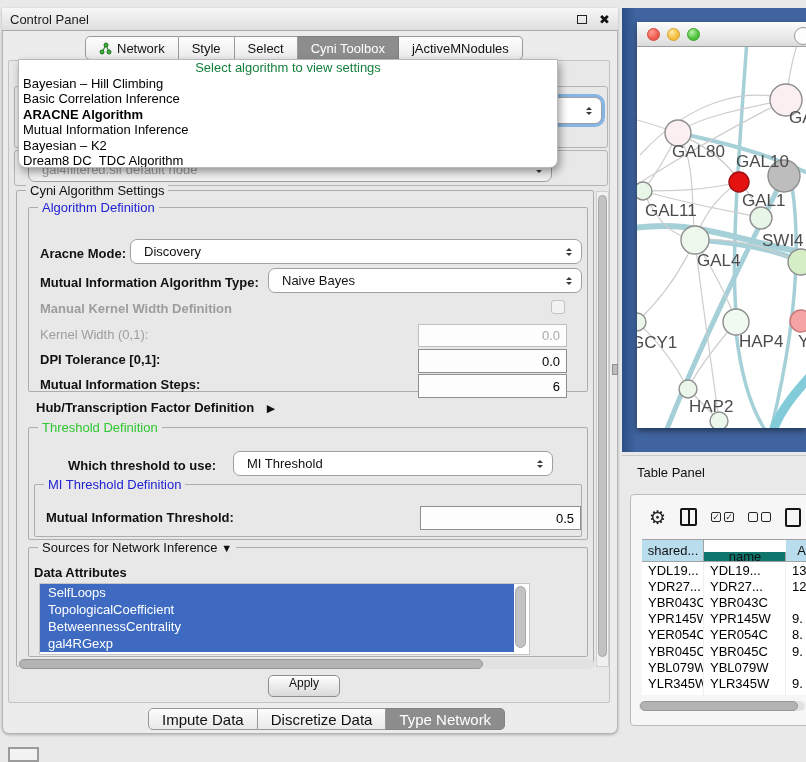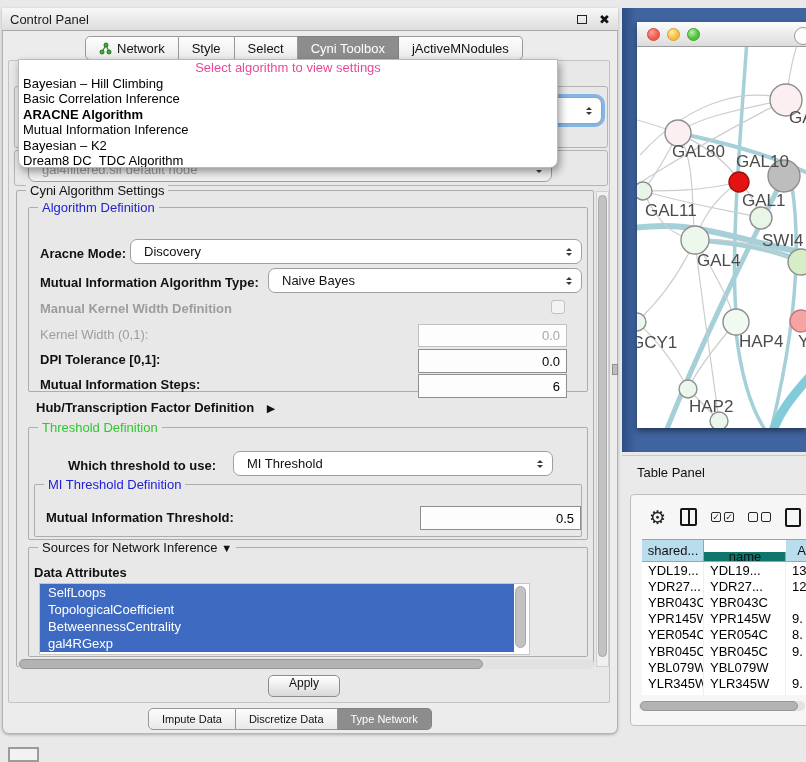--- a/index.html
+++ b/index.html
@@ -38,21 +38,21 @@
                  display:flex;flex-direction:column;align-items:center;}
   .combo .arrows i{display:block;width:0;height:0;border:3.5px solid transparent;}
   .combo .arrows i.up{border-bottom-color:#3a3a3a;border-top-width:0;margin-bottom:2px;}
   .combo .arrows i.dn{border-top-color:#3a3a3a;border-bottom-width:0;}
   .combo.focused{box-shadow:0 0 0 3px #85b5e4;}
   .combo.ghost{background:#f1f1f1;color:#9a9a9a;}
 
   
   .popup{left:18px;top:59px;width:540px;height:109px;background:#fff;border:1px solid #b9b9b9;
          border-radius:0 0 8px 8px;box-shadow:2px 4px 9px rgba(0,0,0,.38);z-index:40;overflow:hidden;}
-  .popup .prompt{height:16px;line-height:16px;text-align:center;color:#ec4899;font-size:13px;}
+  .popup .prompt{height:16px;line-height:16px;text-align:center;color:#15803d;font-size:13px;}
   .popup .item{height:15.4px;line-height:15.4px;padding-left:4px;font-size:13px;color:#000;white-space:nowrap;}
   .popup .item.boldsel{font-weight:bold;}
 
   
   .fieldset{position:absolute;border:1px solid #adadad;border-radius:2px;}
   .fs-label{position:absolute;top:-8px;left:9px;padding:0 4px;background:#e8e8e8;
             font-size:13px;line-height:15px;white-space:nowrap;}
   .fs-label.blue{color:#2121d4;}
   .fs-label.green{color:#2ec82e;}
   .fs-label.black{color:#111;}
@@ -76,21 +76,21 @@
   .vscroll{position:absolute;background:#f0f0f0;border:1px solid #d0d0d0;border-radius:0;}
   .vthumb{position:absolute;left:1px;right:1px;background:#c2c2c2;border:1px solid #a8a8a8;border-radius:6px;}
   .hscroll{position:absolute;background:#e2e2e2;border-radius:6px;}
   .hthumb{position:absolute;top:0;bottom:0;background:#b3b3b3;border:1px solid #979797;border-radius:6px;}
 
   .apply-btn{position:absolute;width:72px;height:22px;border:1px solid #8d8d8d;border-radius:5px;
              background:linear-gradient(#ffffff,#d9d9d9);font-size:12px;display:flex;align-items:flex-start;
              justify-content:center;color:#111;}
 
   .bottom-tabs{left:148px;top:708px;height:22px;display:flex;z-index:3;}
-  .btab{display:flex;align-items:center;padding:0 13px;font-size:11px;color:#111;
+  .btab{display:flex;align-items:center;padding:0 13px;font-size:15px;color:#111;
         background:linear-gradient(#fcfcfc,#e9e9e9);border:1px solid #979797;border-left:none;}
   .btab:first-child{border-left:1px solid #979797;border-radius:5px 0 0 5px;}
   .btab:last-child{border-radius:0 5px 5px 0;}
   .btab.selected{background:#8d8d8d;color:#fff;border-color:#838383;}
 
   
   .divider-handle{left:612px;top:364px;width:6px;height:11px;background:#bdbdbd;border:1px solid #8e8e8e;}
 
   
   .net-frame{left:622px;top:8px;width:184px;height:444px;

